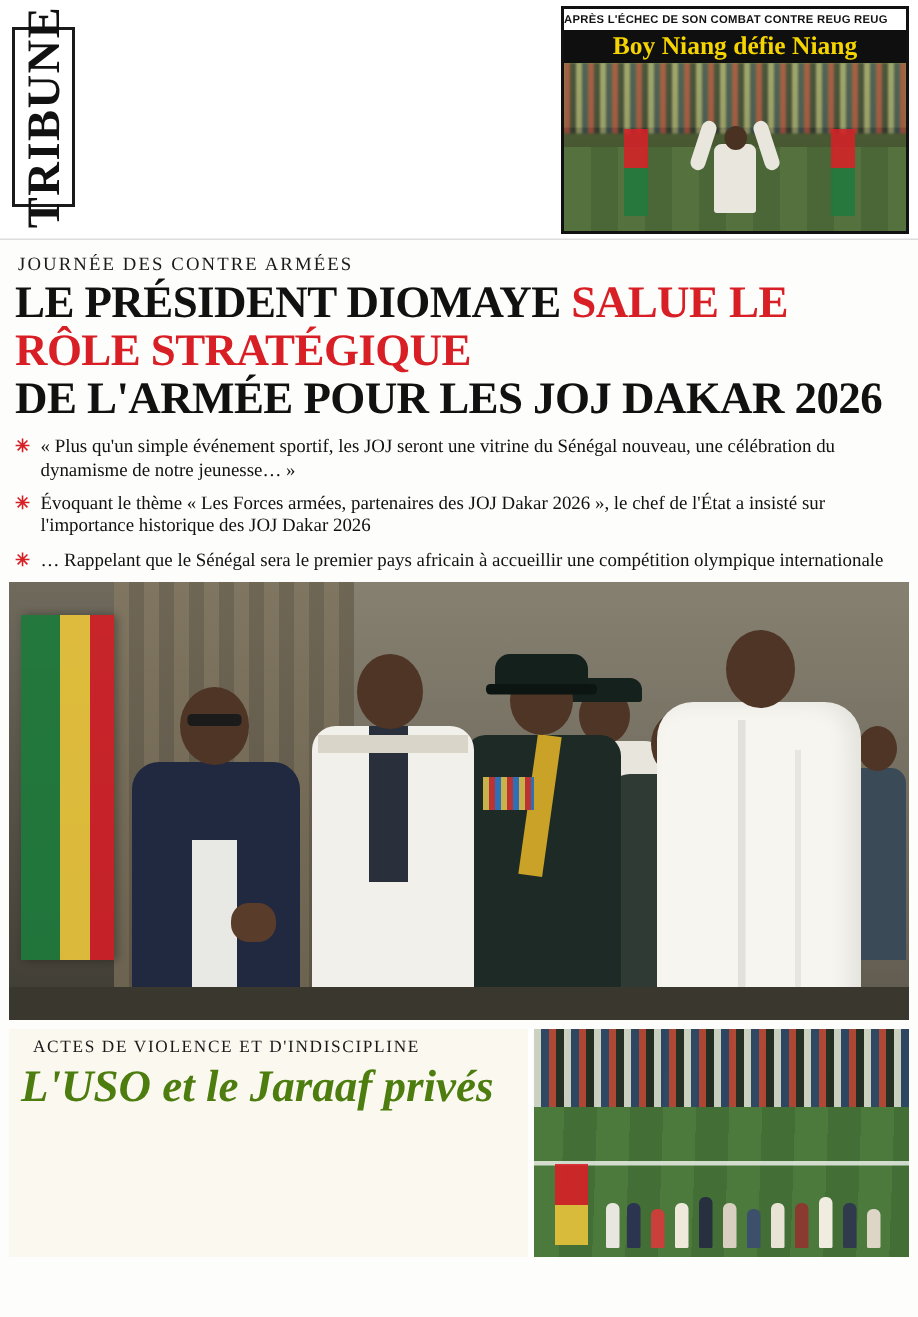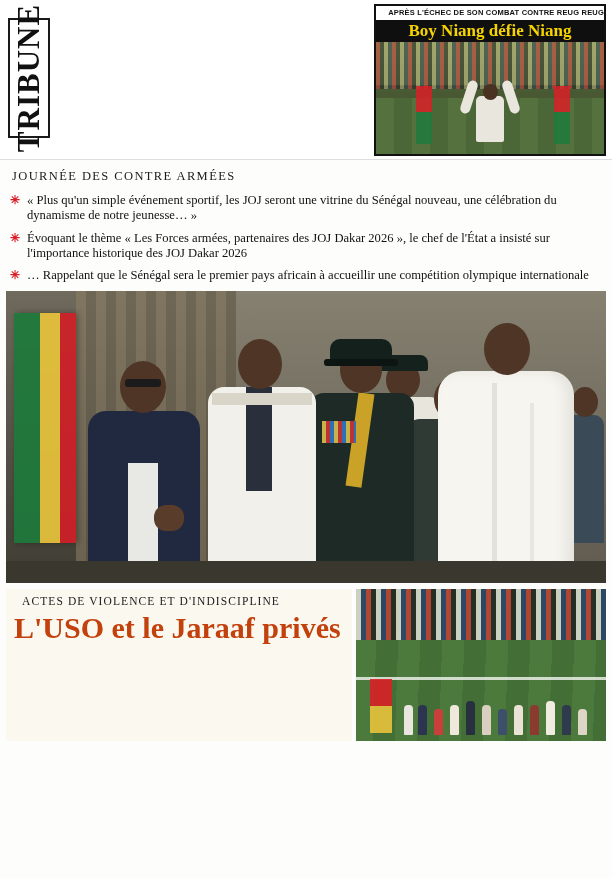--- a/index.html
+++ b/index.html
@@ -73,21 +73,21 @@
     border: 2px solid #111;
     overflow: hidden;
   }
   .teaser-kicker {
     height: 14px;
     background: #ffffff;
     color: #111;
     font-size: 7.5px;
     font-weight: bold;
     letter-spacing: 0.2px;
-    text-align: right;
+    text-align: left;
     line-height: 14px;
     white-space: nowrap;
     overflow: hidden;
   }
   .teaser-head {
     height: 22px;
     background: #0f0f0f;
     color: #f5d400;
     font-family: "Liberation Serif", serif;
     font-weight: bold;
@@ -299,21 +299,22 @@
     font-size: 11.5px;
     letter-spacing: 1.1px;
     color: #1a1a1a;
   }
   .bot-headline {
     margin: 4px 6px 0 8px;
     font-family: "Liberation Serif", serif;
     font-weight: bold;
     font-size: 30px;
     line-height: 1.12;
-    color: #c2410c;
+    color: #4d7c0f;
+    font-style: italic;
   }
   .bot-right {
     position: absolute; right: 0; top: 0;
     width: 250px; height: 152px;
     background: #3f6b35;
     overflow: hidden;
   }
   .br-turf {
     position: absolute; inset: 0;
     background: repeating-linear-gradient(92deg, #4b7a3c 0 22px, #436f36 22px 44px);
@@ -368,20 +369,24 @@
           <div class="armR"></div>
           <div class="torso"></div>
           <div class="head"></div>
         </div>
       </div>
     </div>
   </div>
 
   <div class="kicker">JOURNÉE DES CONTRE ARMÉES</div>
 
+  <h1 class="headline">
+    <span>LE PRÉSIDENT DIOMAYE </span><span class="red">SALUE LE RÔLE STRATÉGIQUE</span>
+    <span class="line2">DE L'ARMÉE POUR LES JOJ DAKAR 2026</span>
+  </h1>
 
   <div class="bullets">
     <div class="bullet">
       <span class="star">✳</span>
       <span class="reg">« Plus qu'un simple événement sportif, les JOJ seront une vitrine du Sénégal nouveau, une célébration du dynamisme de notre jeunesse… »</span>
     </div>
     <div class="bullet">
       <span class="star">✳</span>
       <span class="reg">Évoquant le thème « Les Forces armées, partenaires des JOJ Dakar 2026 », le chef de l'État a insisté sur l'importance historique des JOJ Dakar 2026</span>
     </div>

